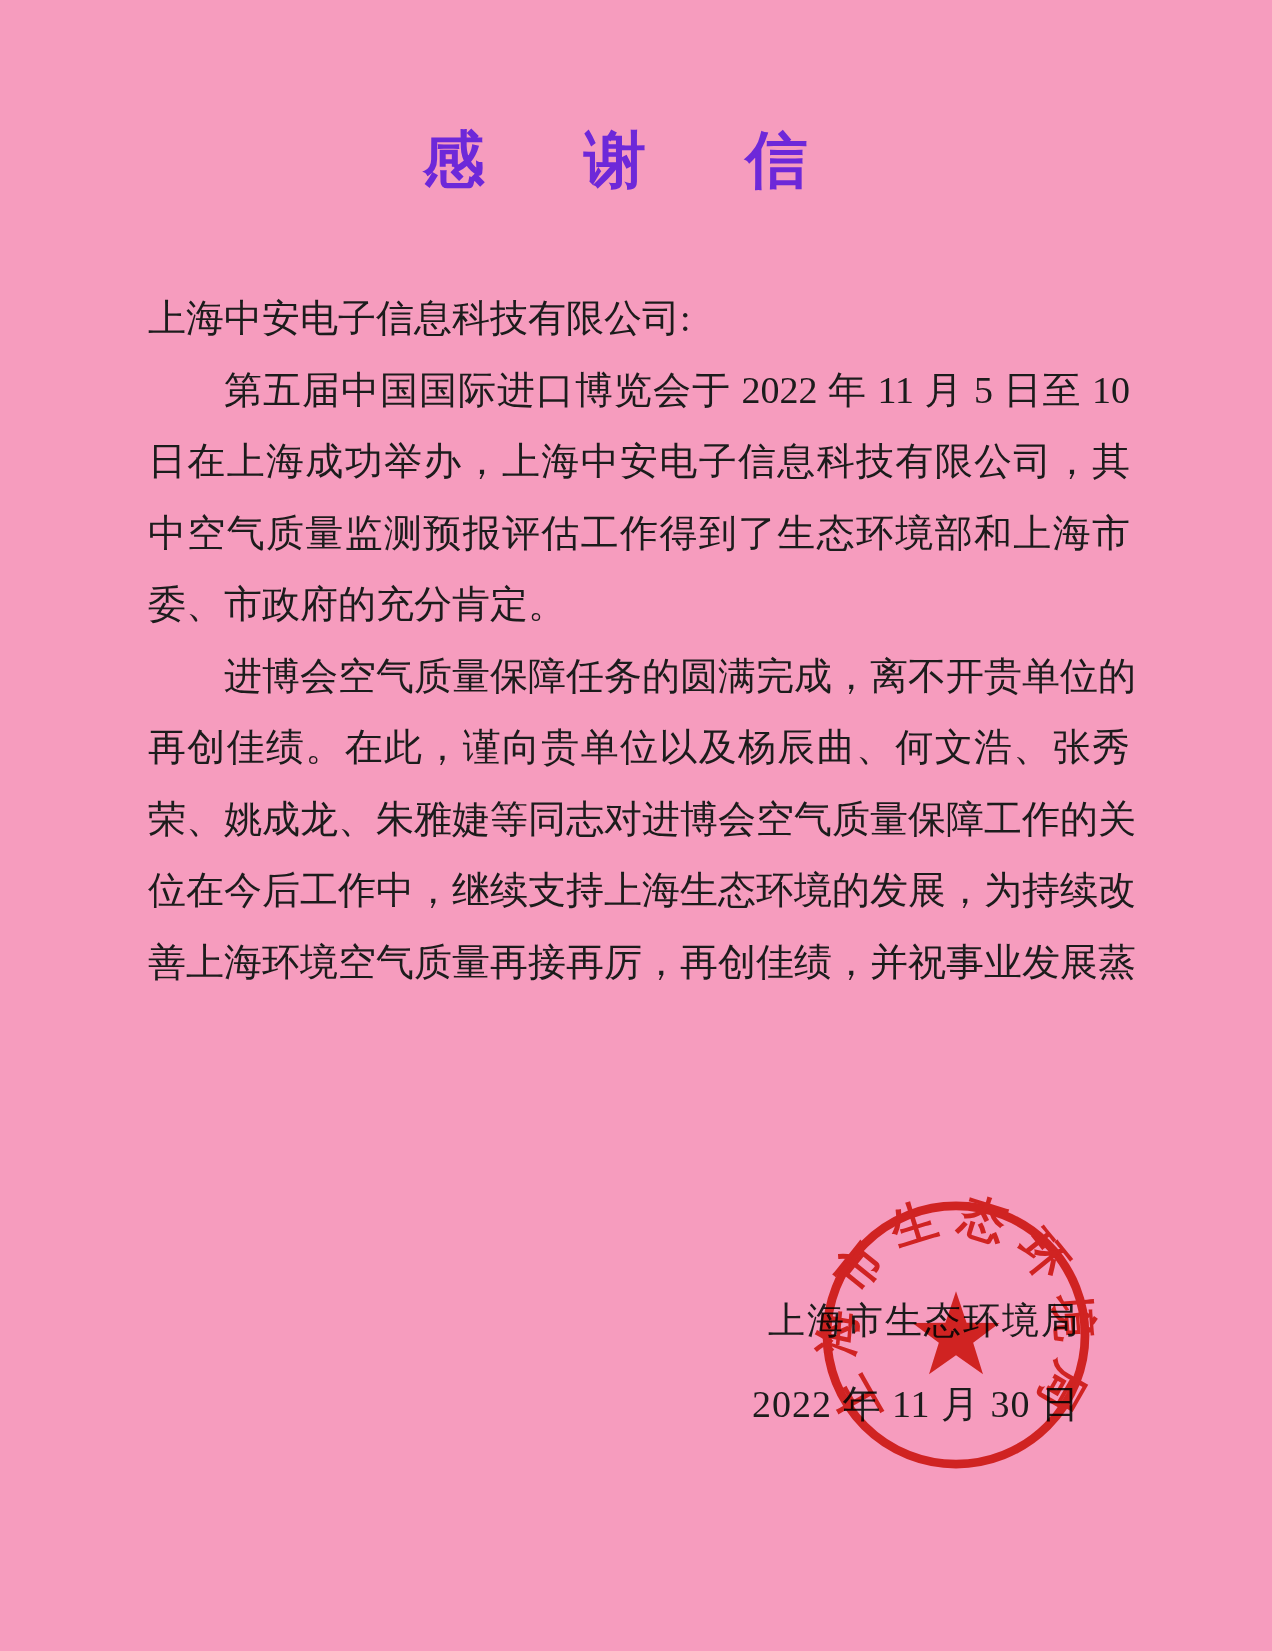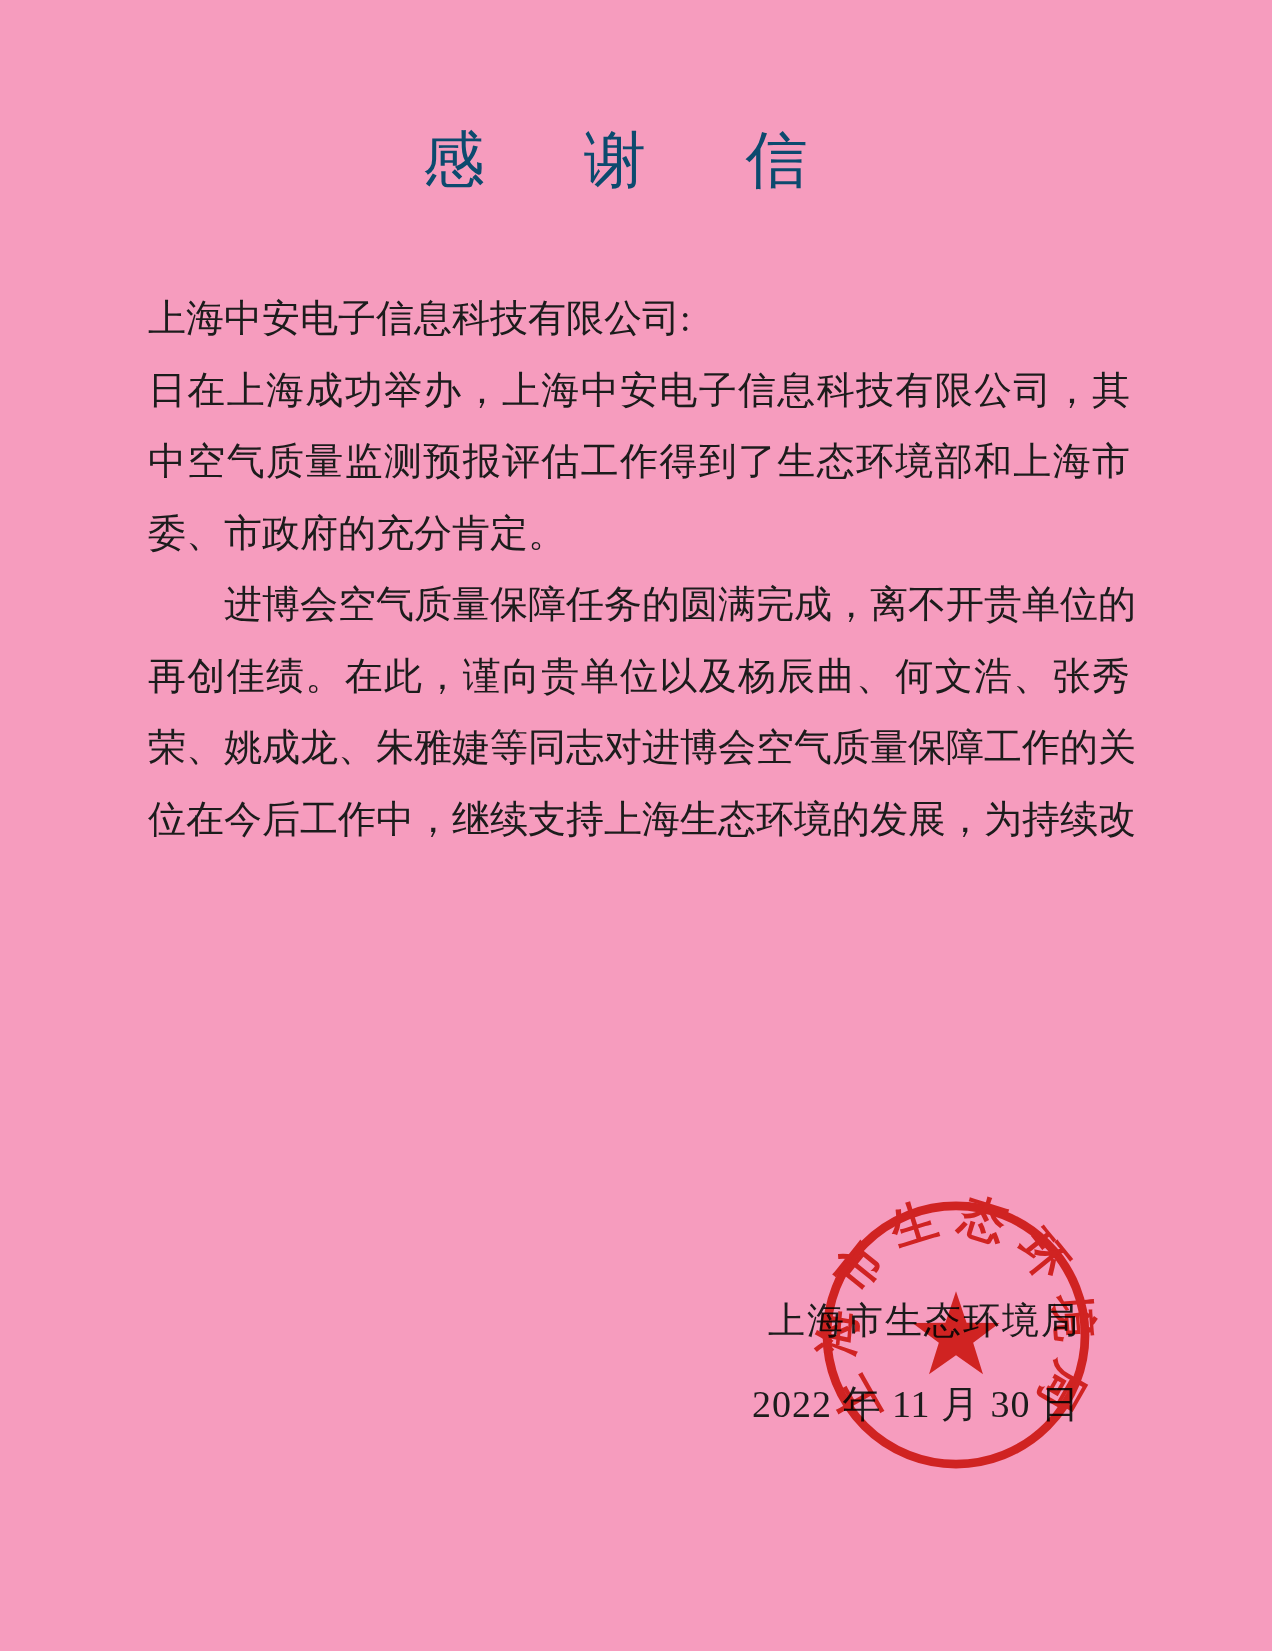--- a/index.html
+++ b/index.html
@@ -11,23 +11,23 @@
   .page {
     position: relative;
     width: 1272px; height: 1651px;
     background: #f69cbe;
   }
   .title {
     position: absolute;
     top: 118px; left: 0; width: 100%;
     text-align: center;
     font-size: 62px;
-    font-weight: normal;
+    font-weight: bold;
     letter-spacing: 42px;
-    color: #0c4a6e;
+    color: #6d28d9;
     white-space: nowrap;
   }
   .body-text {
     position: absolute;
     left: 148px; top: 283px;
     width: 982px;
     font-size: 38px;
     line-height: 71.5px;
     color: #1c1c1c;
     letter-spacing: 0;
@@ -71,27 +71,29 @@
 </style>
 </head>
 <body>
 
 <div class="page">
 
   <div class="title">感 谢 信</div>
 
   <div class="body-text">
     <div class="line short">上海中安电子信息科技有限公司:</div>
+    <div class="line indent">第五届中国国际进口博览会于 2022 年 11 月 5 日至 10</div>
     <div class="line">日在上海成功举办，上海中安电子信息科技有限公司，其</div>
     <div class="line">中空气质量监测预报评估工作得到了生态环境部和上海市</div>
     <div class="line short">委、市政府的充分肯定。</div>
     <div class="line indent">进博会空气质量保障任务的圆满完成，离不开贵单位的</div>
     <div class="line">再创佳绩。在此，谨向贵单位以及杨辰曲、何文浩、张秀</div>
     <div class="line">荣、姚成龙、朱雅婕等同志对进博会空气质量保障工作的关</div>
     <div class="line">位在今后工作中，继续支持上海生态环境的发展，为持续改</div>
+    <div class="line">善上海环境空气质量再接再厉，再创佳绩，并祝事业发展蒸</div>
   </div>
 
   <div class="signature">
     <div class="org">上海市生态环境局</div>
     <div class="date">2022 年 11 月 30 日</div>
   </div>
 
   <svg class="seal" viewBox="0 0 300 300" xmlns="http://www.w3.org/2000/svg">
     <circle cx="150" cy="150" r="118" fill="none" stroke="#d5281d" stroke-width="8"></circle>
     <path id="sealArc" d="M 89.6 222 A 94 94 0 1 1 210.4 222" fill="none"></path>

